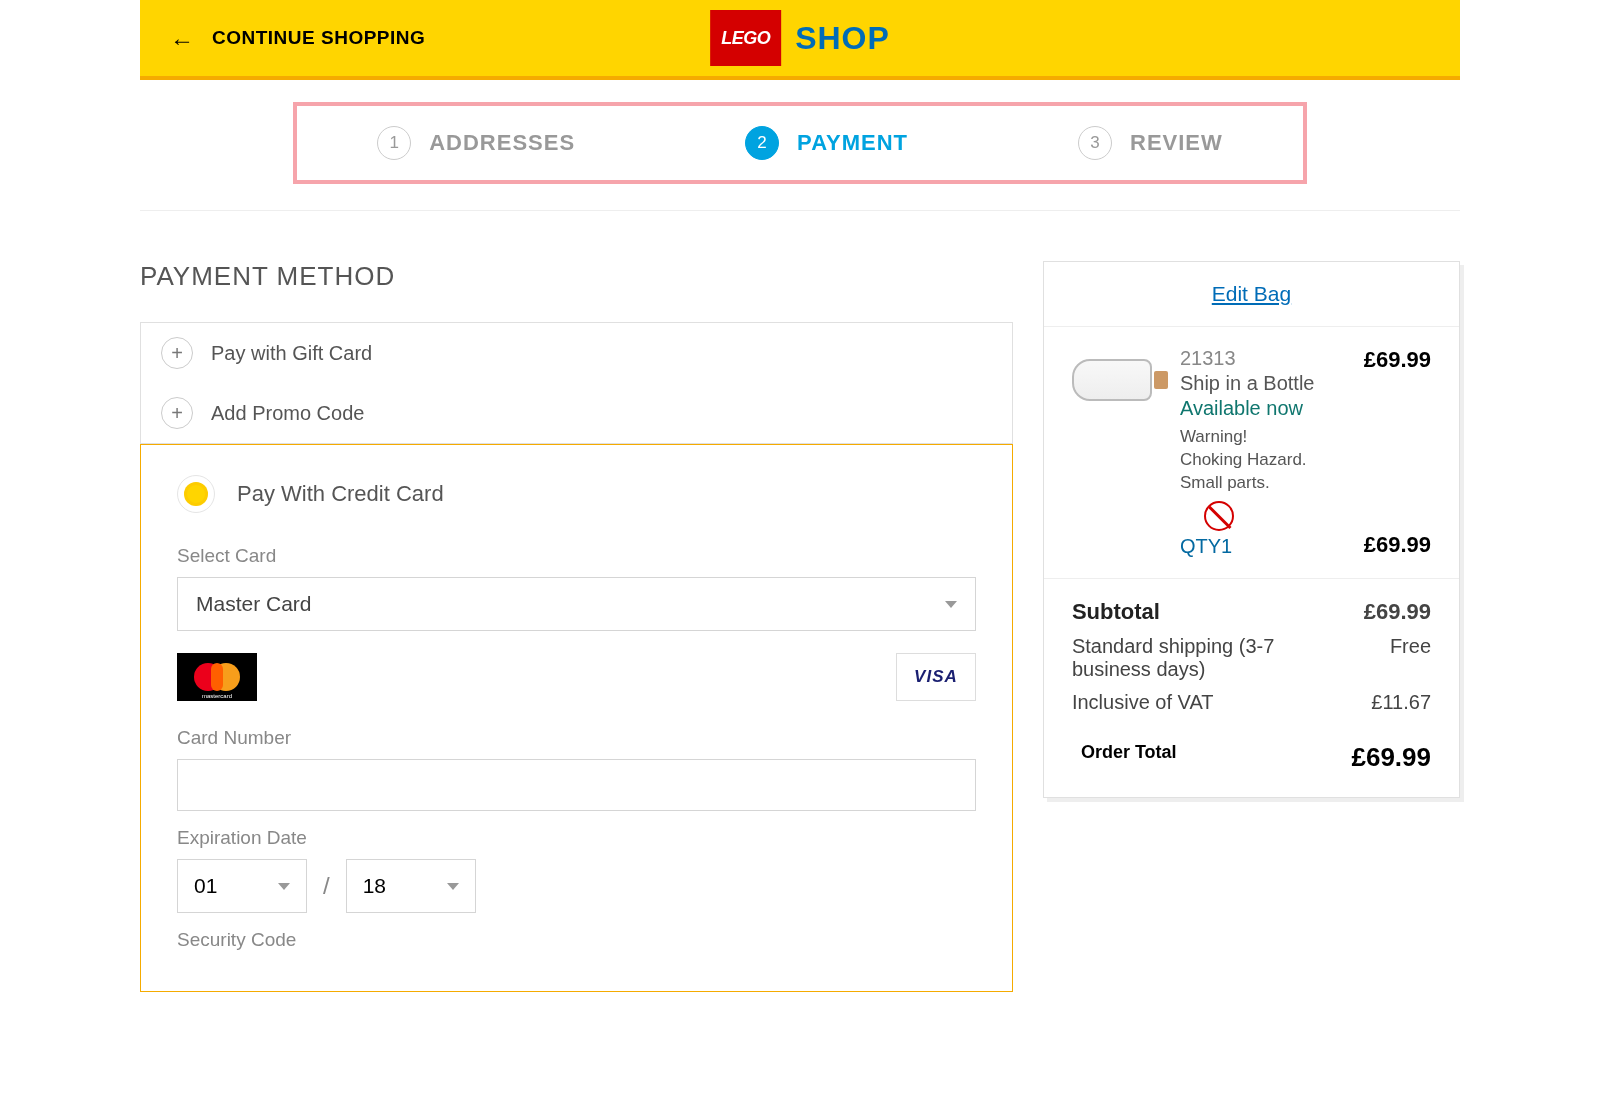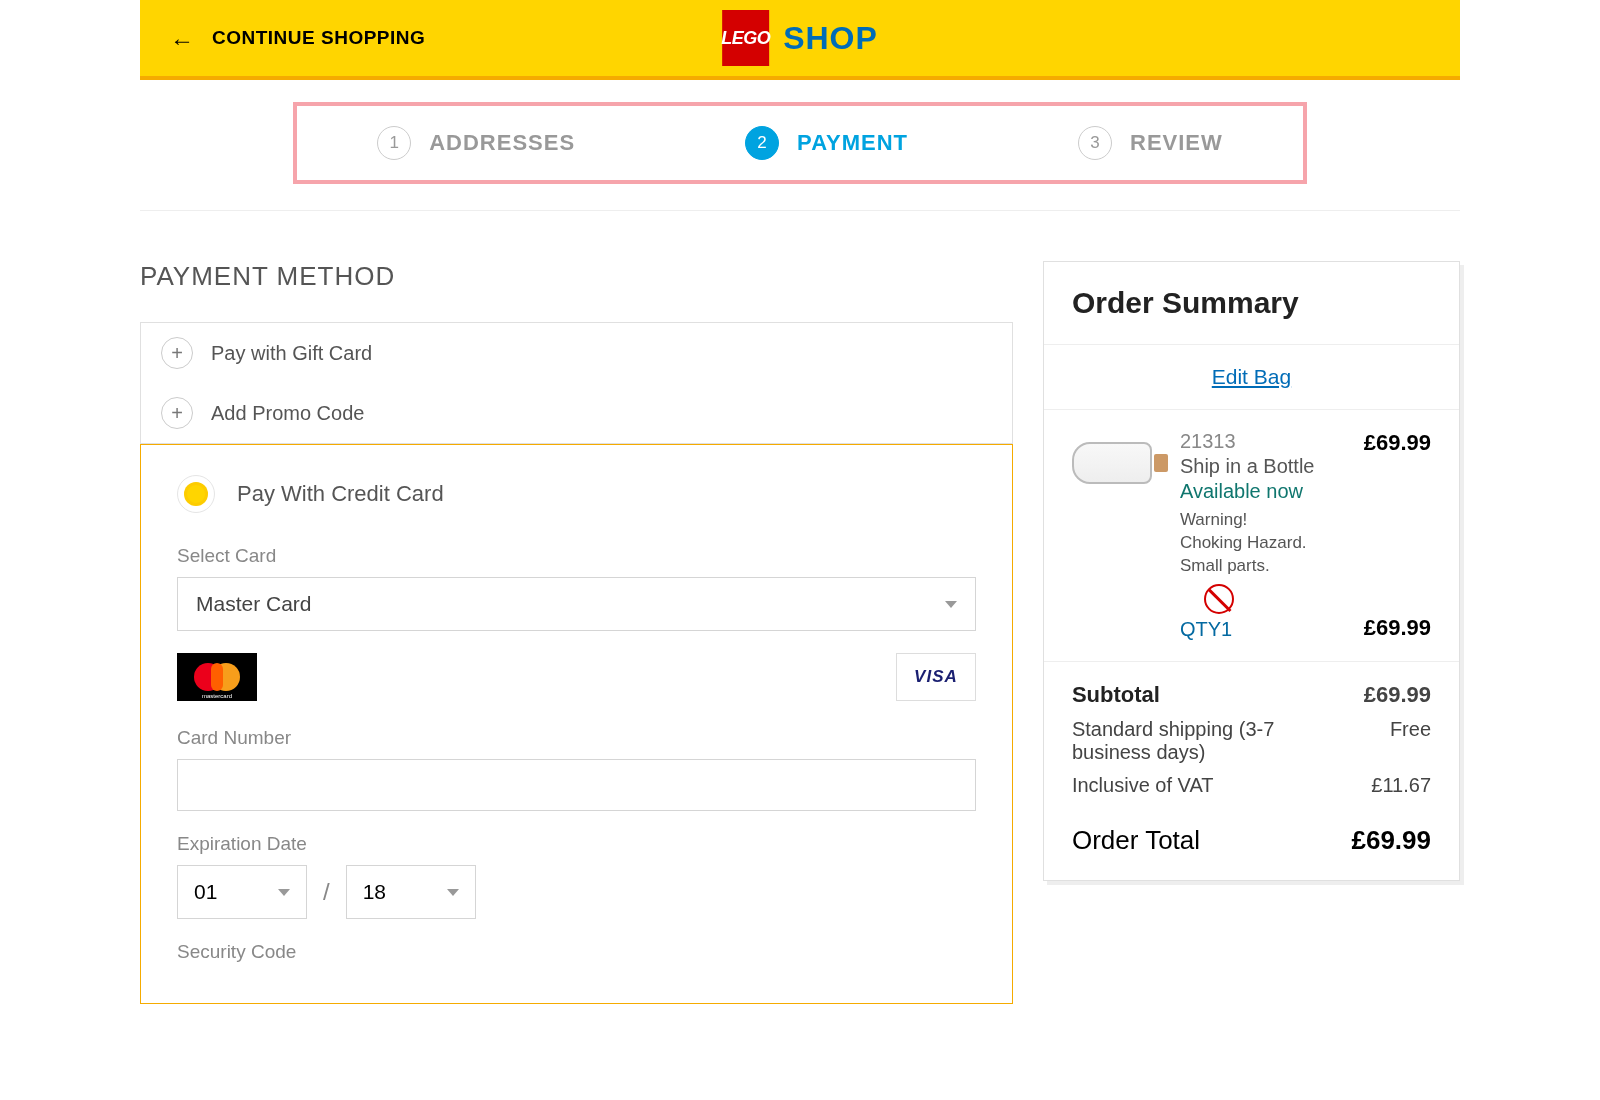--- a/index.html
+++ b/index.html
@@ -14,21 +14,21 @@
       height: 80px;
       display: flex;
       align-items: center;
       padding: 0 30px;
       position: relative;
       border-bottom: 4px solid #f5ab00;
     }
     .back-arrow { font-size: 24px; color:#000; margin-right: 18px; cursor:pointer;}
     .continue { font-weight: 700; font-size: 19px; letter-spacing: 0.5px; color:#000;}
     .brand { position:absolute; left:50%; transform:translateX(-50%); display:flex; align-items:center; gap:14px;}
-    .lego-logo { width:47px; height:56px; background:#d40000; display:flex;align-items:center;justify-content:center;}
+    .lego-logo { width:71px; height:56px; background:#d40000; display:flex;align-items:center;justify-content:center;}
     .lego-logo-text { color:#fff; font-weight:900; font-size:18px; font-style:italic; letter-spacing:-0.5px; font-family: Arial Black, Arial, sans-serif;}
     .shop { color:#006cb7; font-weight:800; font-size:32px; letter-spacing:1px;}
     
     
     .steps-wrapper { border-bottom:1px solid #eee; padding: 22px 0 26px;}
     .steps { display:flex; justify-content:center; gap:170px; border:4px solid #f6a4ab; padding:20px 80px; margin:0 auto; width:fit-content;}
     .step { display:flex; align-items:center; gap:18px;}
     .step-num { width:34px; height:34px; border-radius:50%; border:1px solid #ccc; display:flex;align-items:center;justify-content:center; font-size:17px; color:#999;}
     .step-label { font-size:22px; font-weight:700; color:#999; letter-spacing:1px;}
     .step.active .step-num { background:#00a3e0; border-color:#00a3e0; color:#fff;}
@@ -63,21 +63,21 @@
     .mc-mid {position:absolute;width:12px;height:28px;left:17px;background:#ff5f00;border-radius:14px / 50%;}
     .mc-text{position:absolute;bottom:2px;color:#fff;font-size:6px;left:50%;transform:translateX(-50%);}
     .visa-logo { width:80px;height:48px;border:1px solid #ddd; display:flex;align-items:center;justify-content:center; color:#1a1f71; font-weight:900; font-style:italic; font-size:17px; letter-spacing:1px;}
     
     .text-input { width:100%; border:1px solid #d5d5d5; height:52px; padding:0 14px; font-size:20px;}
     
     .exp-group { display:flex; align-items:center; gap:16px; }
     .select-small { width:130px; border:1px solid #d5d5d5; padding:14px 16px; font-size:21px; display:flex; justify-content:space-between; align-items:center; cursor:pointer;}
     .slash { font-size:24px; color:#888;}
     
-    .field-block { margin-bottom: 22px;}
+    .field-block { margin-bottom: 16px;}
     
     
     .summary { border:1px solid #e0e0e0; box-shadow: 4px 4px 0 #eee;}
     .summary-header { padding:24px 28px; border-bottom:1px solid #eee;}
     .summary-title { font-size:30px; font-weight:800; color:#222;}
     .edit-bag-row { text-align:center; padding:20px 0; border-bottom:1px solid #eee;}
     .edit-bag { color:#006cb7; text-decoration:underline; font-size:21px; cursor:pointer;}
     
     .item-row { padding:20px 28px; display:flex; gap:18px; border-bottom:1px solid #eee;}
     .thumb { width:90px;height:56px; position:relative; margin-top:6px;}
@@ -94,21 +94,21 @@
     .item-price { font-size:22px; font-weight:700;}
     .item-prices { text-align:right; display:flex; flex-direction:column; justify-content:space-between;}
     .line-price { font-size:22px; font-weight:600;}
     
     .totals { padding:20px 28px;}
     .t-row { display:flex; justify-content:space-between; font-size:20px; color:#444; margin-bottom:10px; align-items:flex-start;}
     .t-row .lab { max-width:220px;}
     .t-row.sub .lab { font-weight:700; color:#222; font-size:22px;}
     .t-row.sub .val { font-weight:700; font-size:22px;}
     .order-total-row { display:flex; justify-content:space-between; padding:18px 0 4px; margin-top:10px;}
-    .order-total-row .lab { font-size:26px; font-weight:400;}
+    .order-total-row .lab { font-size:18px; font-weight:700;margin-left:9px;}
     .order-total-row .val { font-size:26px; font-weight:800;}
   </style>
 </head>
 <body>
 
 <div class="outer">
 <div class="page-wrap">
 
   <div class="header">
     <span class="back-arrow">←</span>
@@ -203,23 +203,20 @@
         </div>
 
         <div class="field-block" style="margin-bottom:0;">
           <div class="field-label">Security Code</div>
         </div>
       </div>
     </div>
 
     <div class="right">
       <div class="summary">
-        <div class="summary-header">
-          <div class="summary-title">Order Summary</div>
-        </div>
         <div class="edit-bag-row">
           <span class="edit-bag">Edit Bag</span>
         </div>
 
         <div class="item-row">
           <div class="thumb">
             <div class="bottle"></div>
                 <div class="cork"></div>
           </div>
           <div class="item-info">

